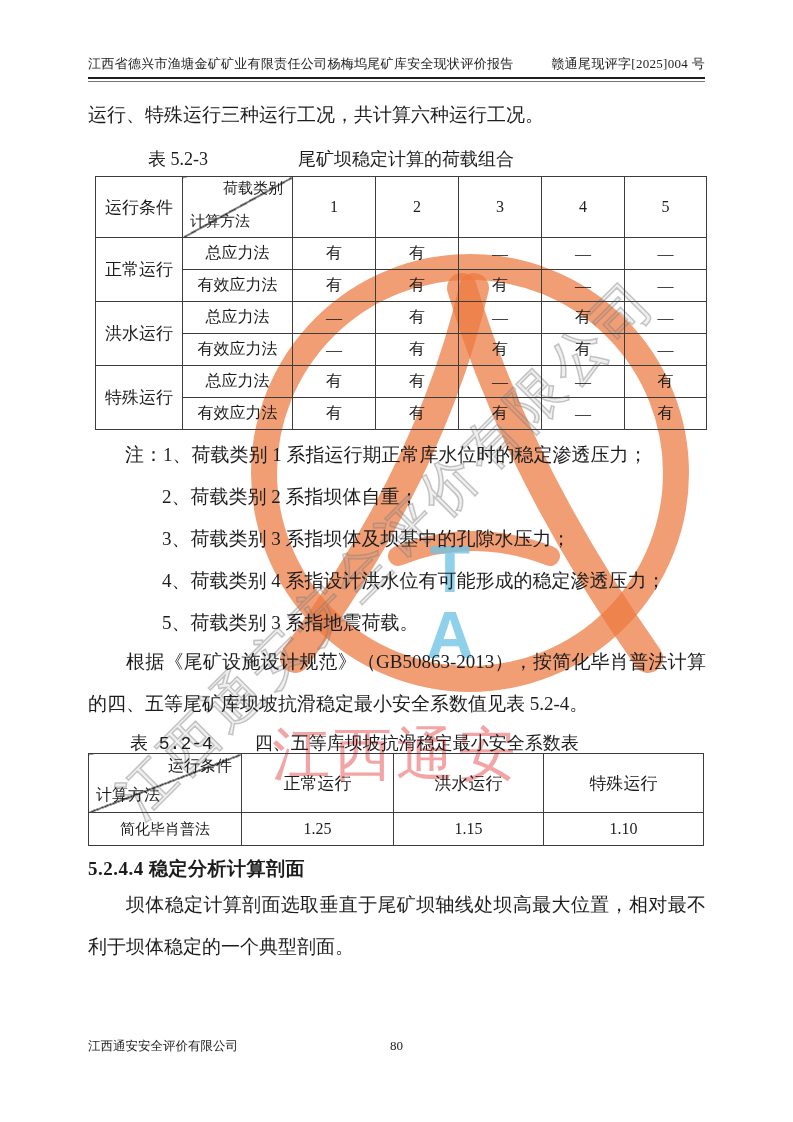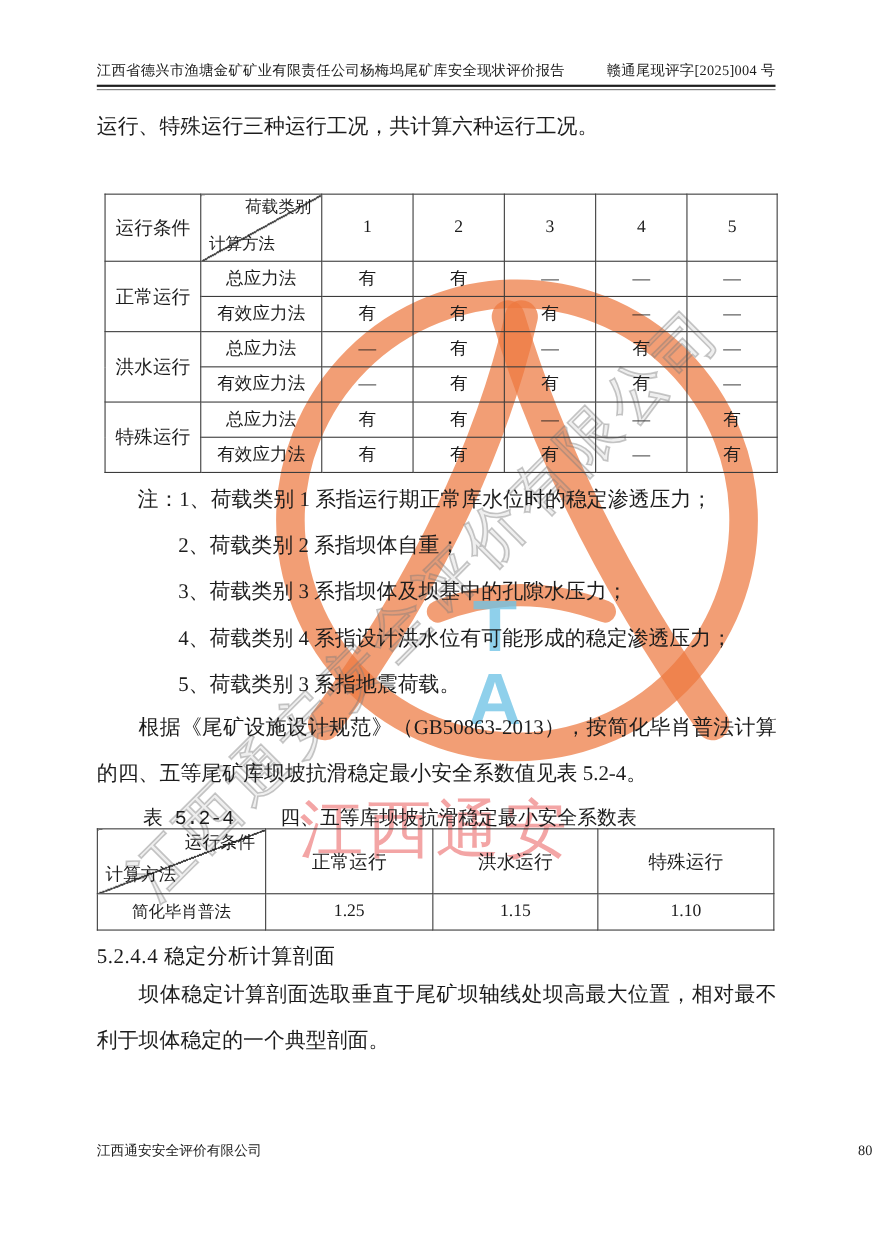--- a/index.html
+++ b/index.html
@@ -90,25 +90,25 @@
   .para {
     position: absolute; left: 88px; width: 618px;
     font-size: 19px; line-height: 42px;
     text-indent: 2em; text-align: justify;
   }
   .para-gb { top: 641px; }
   .para-profile { top: 884px; }
 
   .section-heading {
     position: absolute; top: 856px; left: 88px;
-    font-size: 19px; font-weight: normal; letter-spacing: 0.5px;
+    font-size: 19px; font-weight: bold; letter-spacing: 0.5px;
   }
 
   .footer-company { position: absolute; top: 1038px; left: 88px; font-size: 12.5px; }
-  .page-number { position: absolute; top: 1038px; left: 0; right: 0; text-align: right; font-size: 13px; }
+  .page-number { position: absolute; top: 1038px; left: 0; right: 0; text-align: center; font-size: 13px; }
 </style>
 </head>
 <body>
 
 <div class="page">
 
   <div class="wm-layer">
     <svg width="793" height="1122" viewBox="0 0 793 1122">
       <circle cx="470" cy="473" r="206" fill="none" stroke="#ED7840" stroke-opacity="0.72" stroke-width="26"></circle>
       <path d="M 474 288 Q 432 470 295 658" fill="none" stroke="#ED7840" stroke-opacity="0.72" stroke-width="30" stroke-linecap="round"></path>
@@ -124,20 +124,23 @@
   <div class="content">
 
     <div class="doc-header">
       <span>江西省德兴市渔塘金矿矿业有限责任公司杨梅坞尾矿库安全现状评价报告</span>
       <span>赣通尾现评字[2025]004 号</span>
     </div>
     <div class="header-rule"></div>
 
     <div class="intro">运行、特殊运行三种运行工况，共计算六种运行工况。</div>
 
+    <div class="caption caption-1">
+      <span>表 5.2-3</span><span class="gap-wide"></span><span>尾矿坝稳定计算的荷载组合</span>
+    </div>
 
     <table class="tbl-1">
       <colgroup>
         <col style="width:87px">
           <col style="width:110px">
         <col style="width:83px">
           <col style="width:83px">
           <col style="width:83px">
           <col style="width:83px">
           <col style="width:82px">

